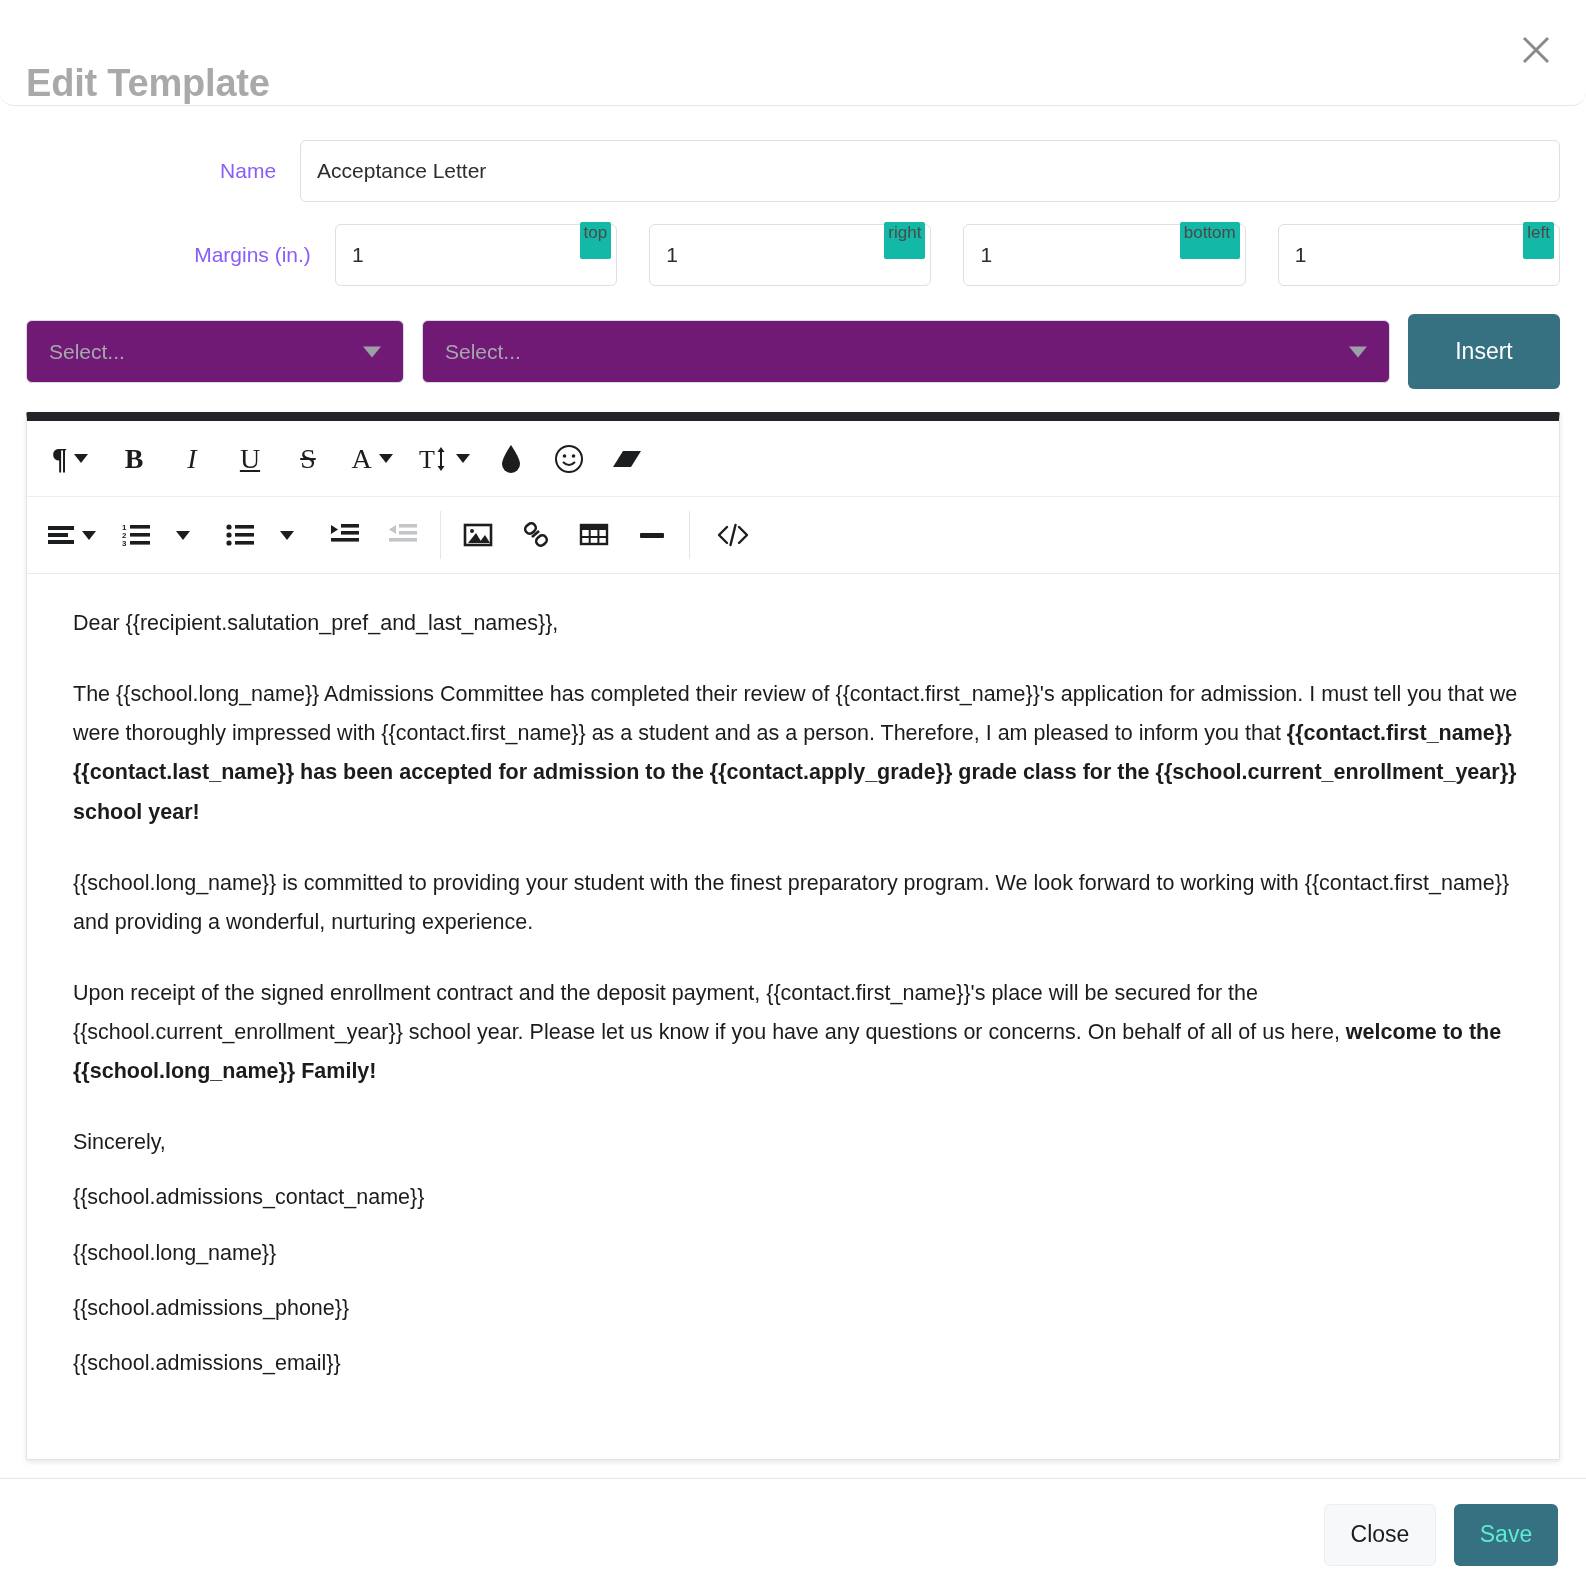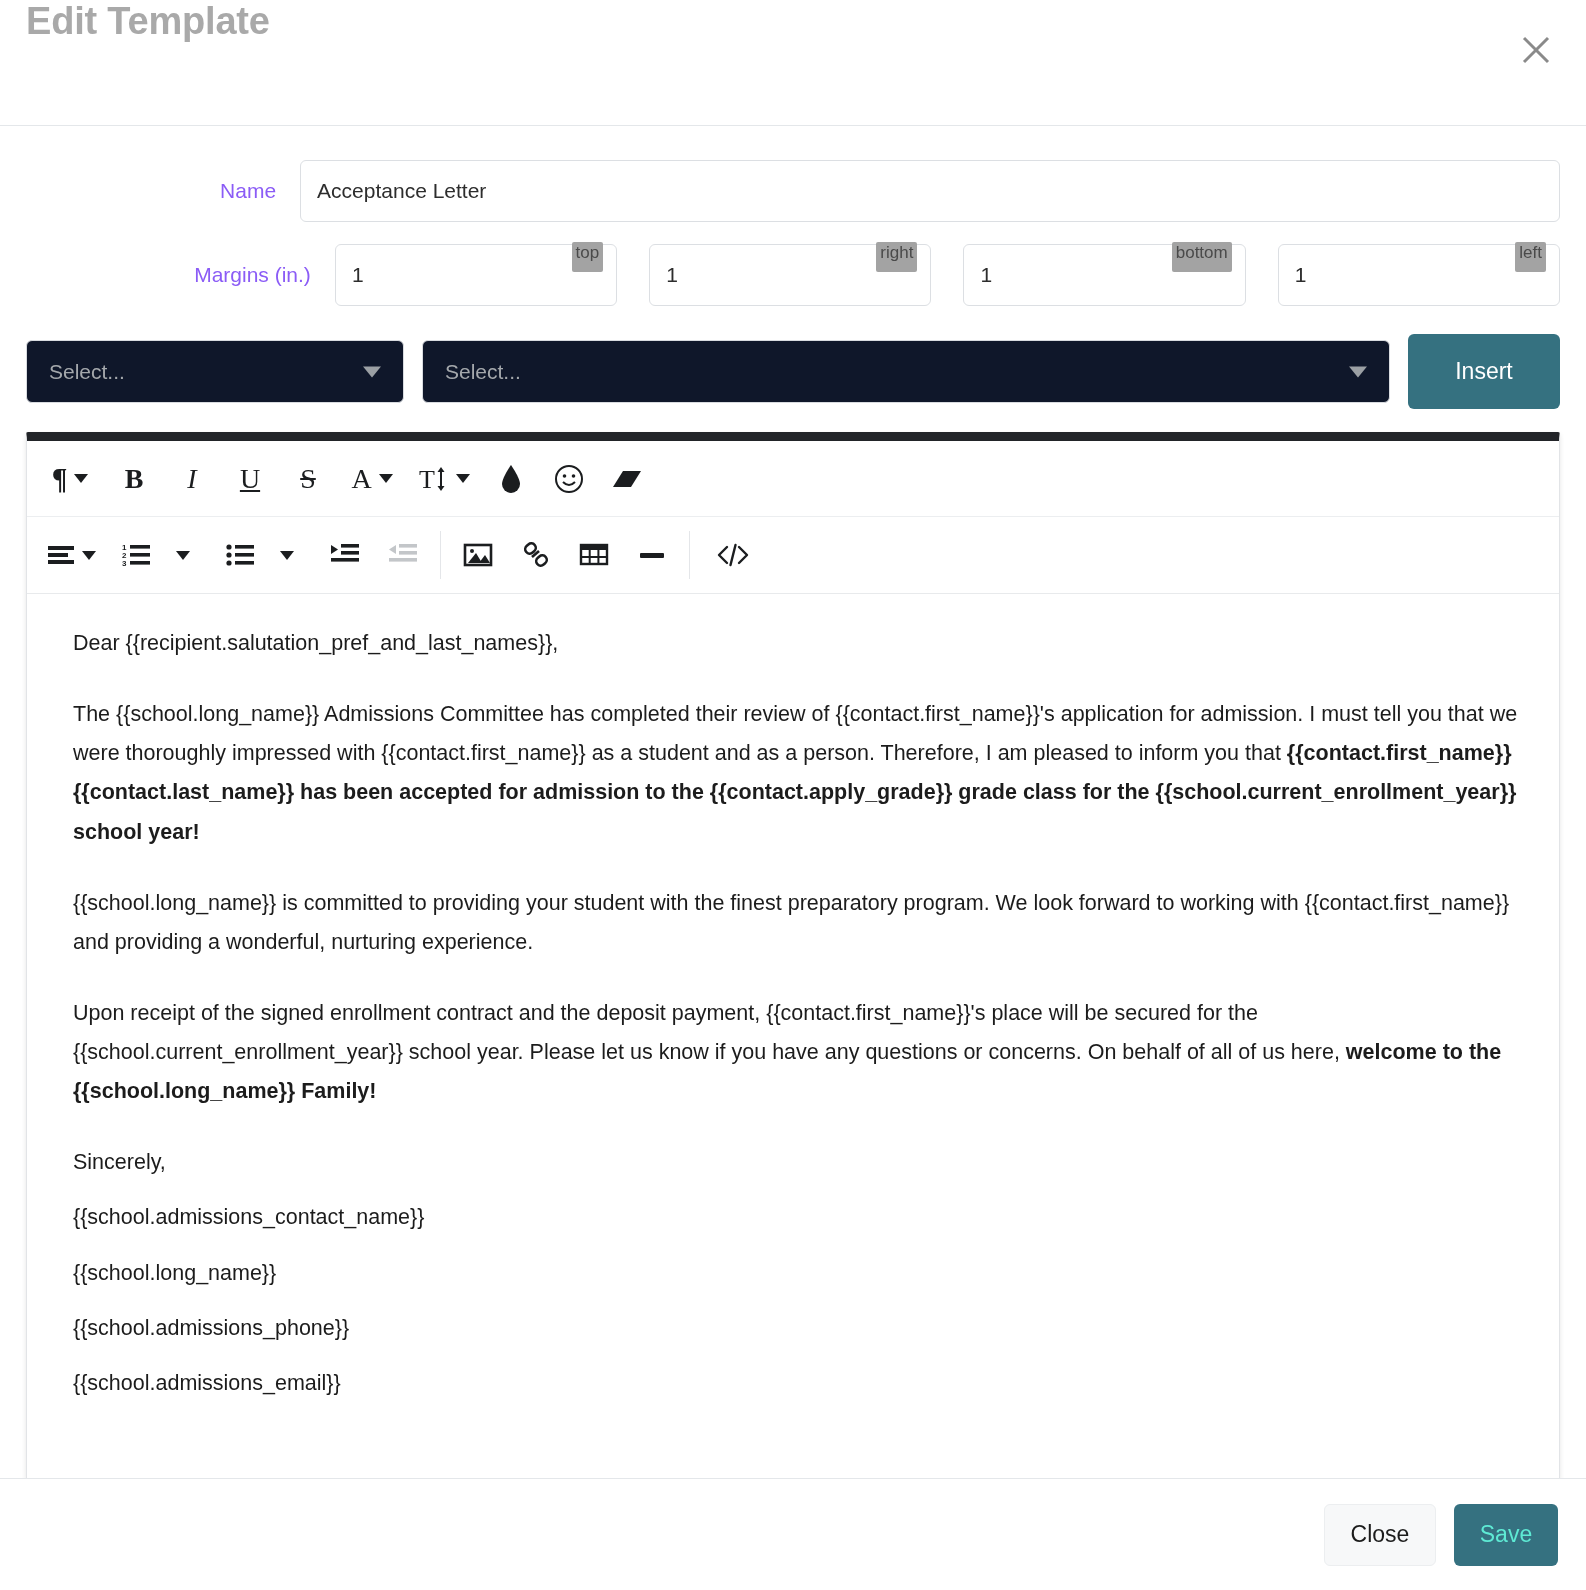--- a/index.html
+++ b/index.html
@@ -9,24 +9,25 @@
     height: 1590px;
     background: #ffffff;
     font-family: "Liberation Sans", sans-serif;
     color: #333333;
     overflow: hidden;
   }
 
   
   .modal-header {
     position: relative;
-    height: 126px;
+    height: 106px;
     border-bottom: 1px solid #e4e7ea;
     display: flex;
-    align-items: flex-start;
+    align-items: flex-end;
+    border-radius: 14px;
   }
   .modal-title {
     font-size: 38px;
     font-weight: bold;
     color: #a9a9a9;
     letter-spacing: -0.2px;
     padding-left: 26px;
   }
   .close-x {
     position: absolute;
@@ -77,43 +78,43 @@
     gap: 32px;
   }
   .margin-field {
     position: relative;
     flex: 1 1 0;
   }
   .margin-field .text-input { width: 100%; }
   .margin-badge {
     position: absolute;
     top: -2px;
-    right: 14px;
-    background: #a3a3a3;
+    right: 6px;
+    background: #14b8a6;
     color: #4a4a4a;
     font-size: 17px;
     line-height: 20px;
-    padding: 1px 4px 9px 4px;
+    padding: 1px 4px 16px 4px;
     border-radius: 2px;
     pointer-events: none;
   }
 
   
   .select-row {
     display: flex;
     align-items: center;
     gap: 18px;
     padding: 6px 26px 0 26px;
   }
   .select-box {
     position: relative;
     height: 63px;
     border: 1px solid #d8dbdf;
     border-radius: 6px;
-    background: #0f172a;
+    background: #701a75;
     display: flex;
     align-items: center;
     cursor: pointer;
   }
   .select-box .placeholder {
     font-size: 21px;
     color: #a4a8ac;
     padding-left: 22px;
   }
   .select-1 { width: 378px; }

